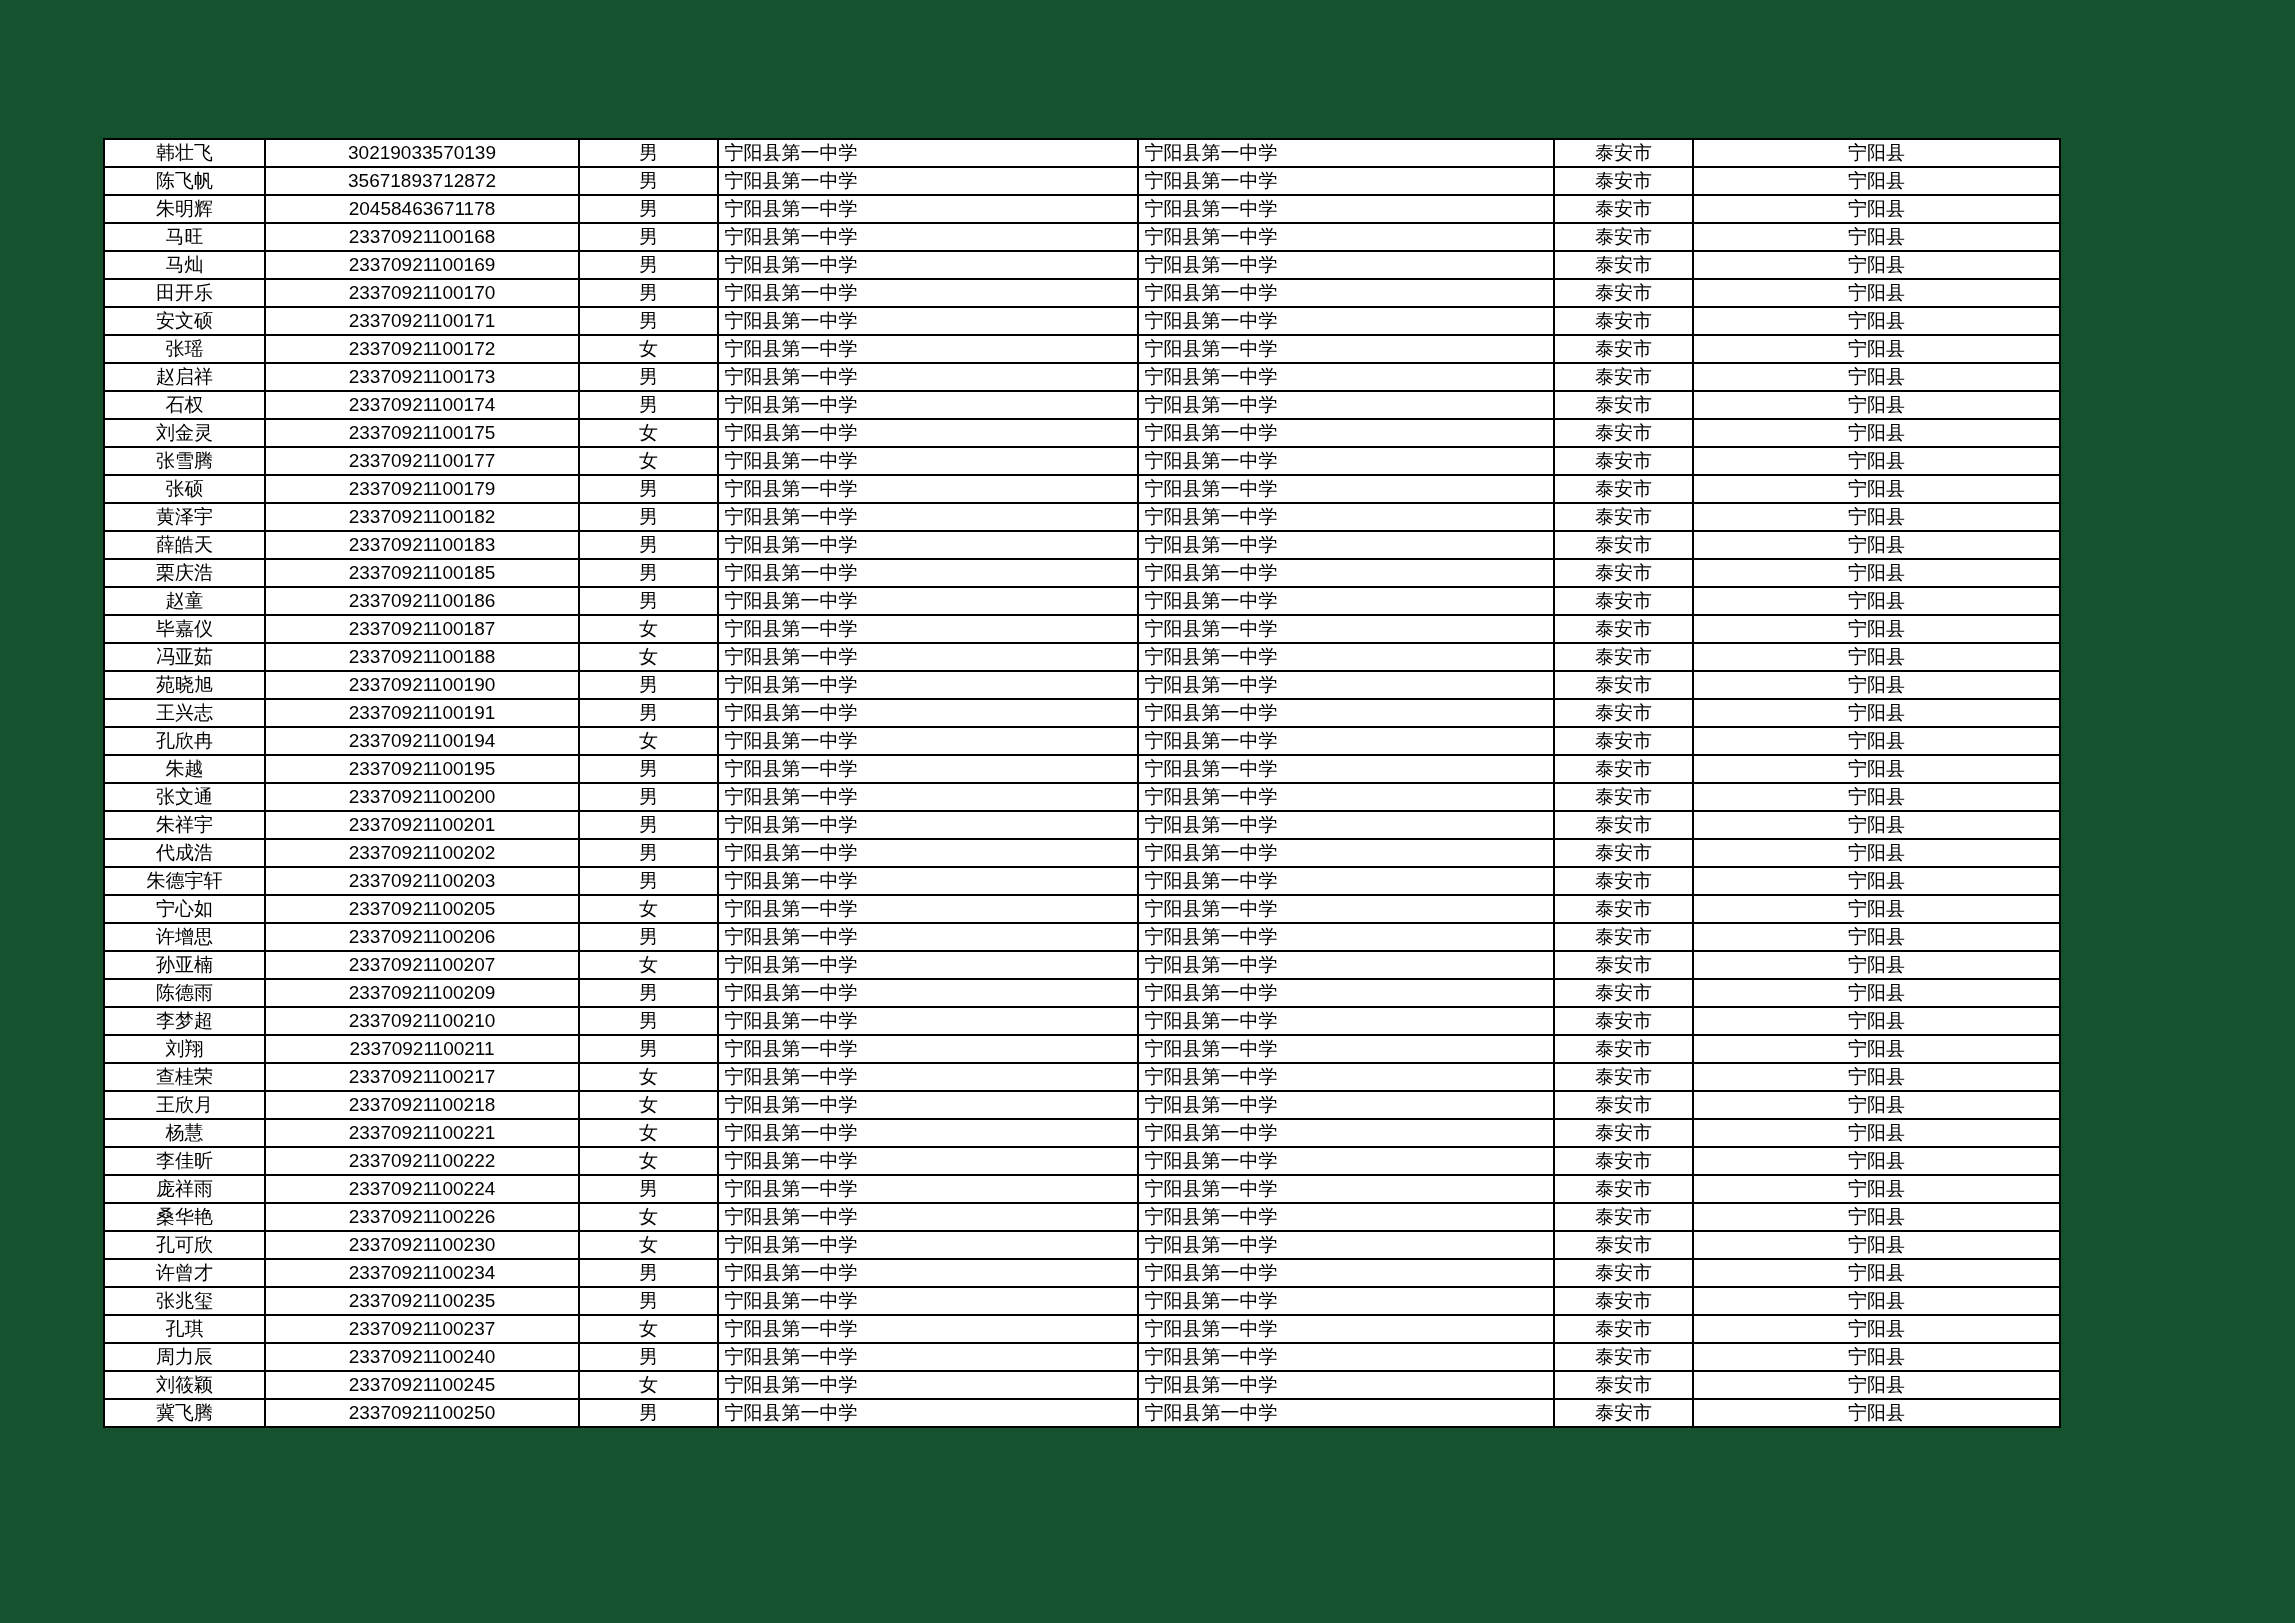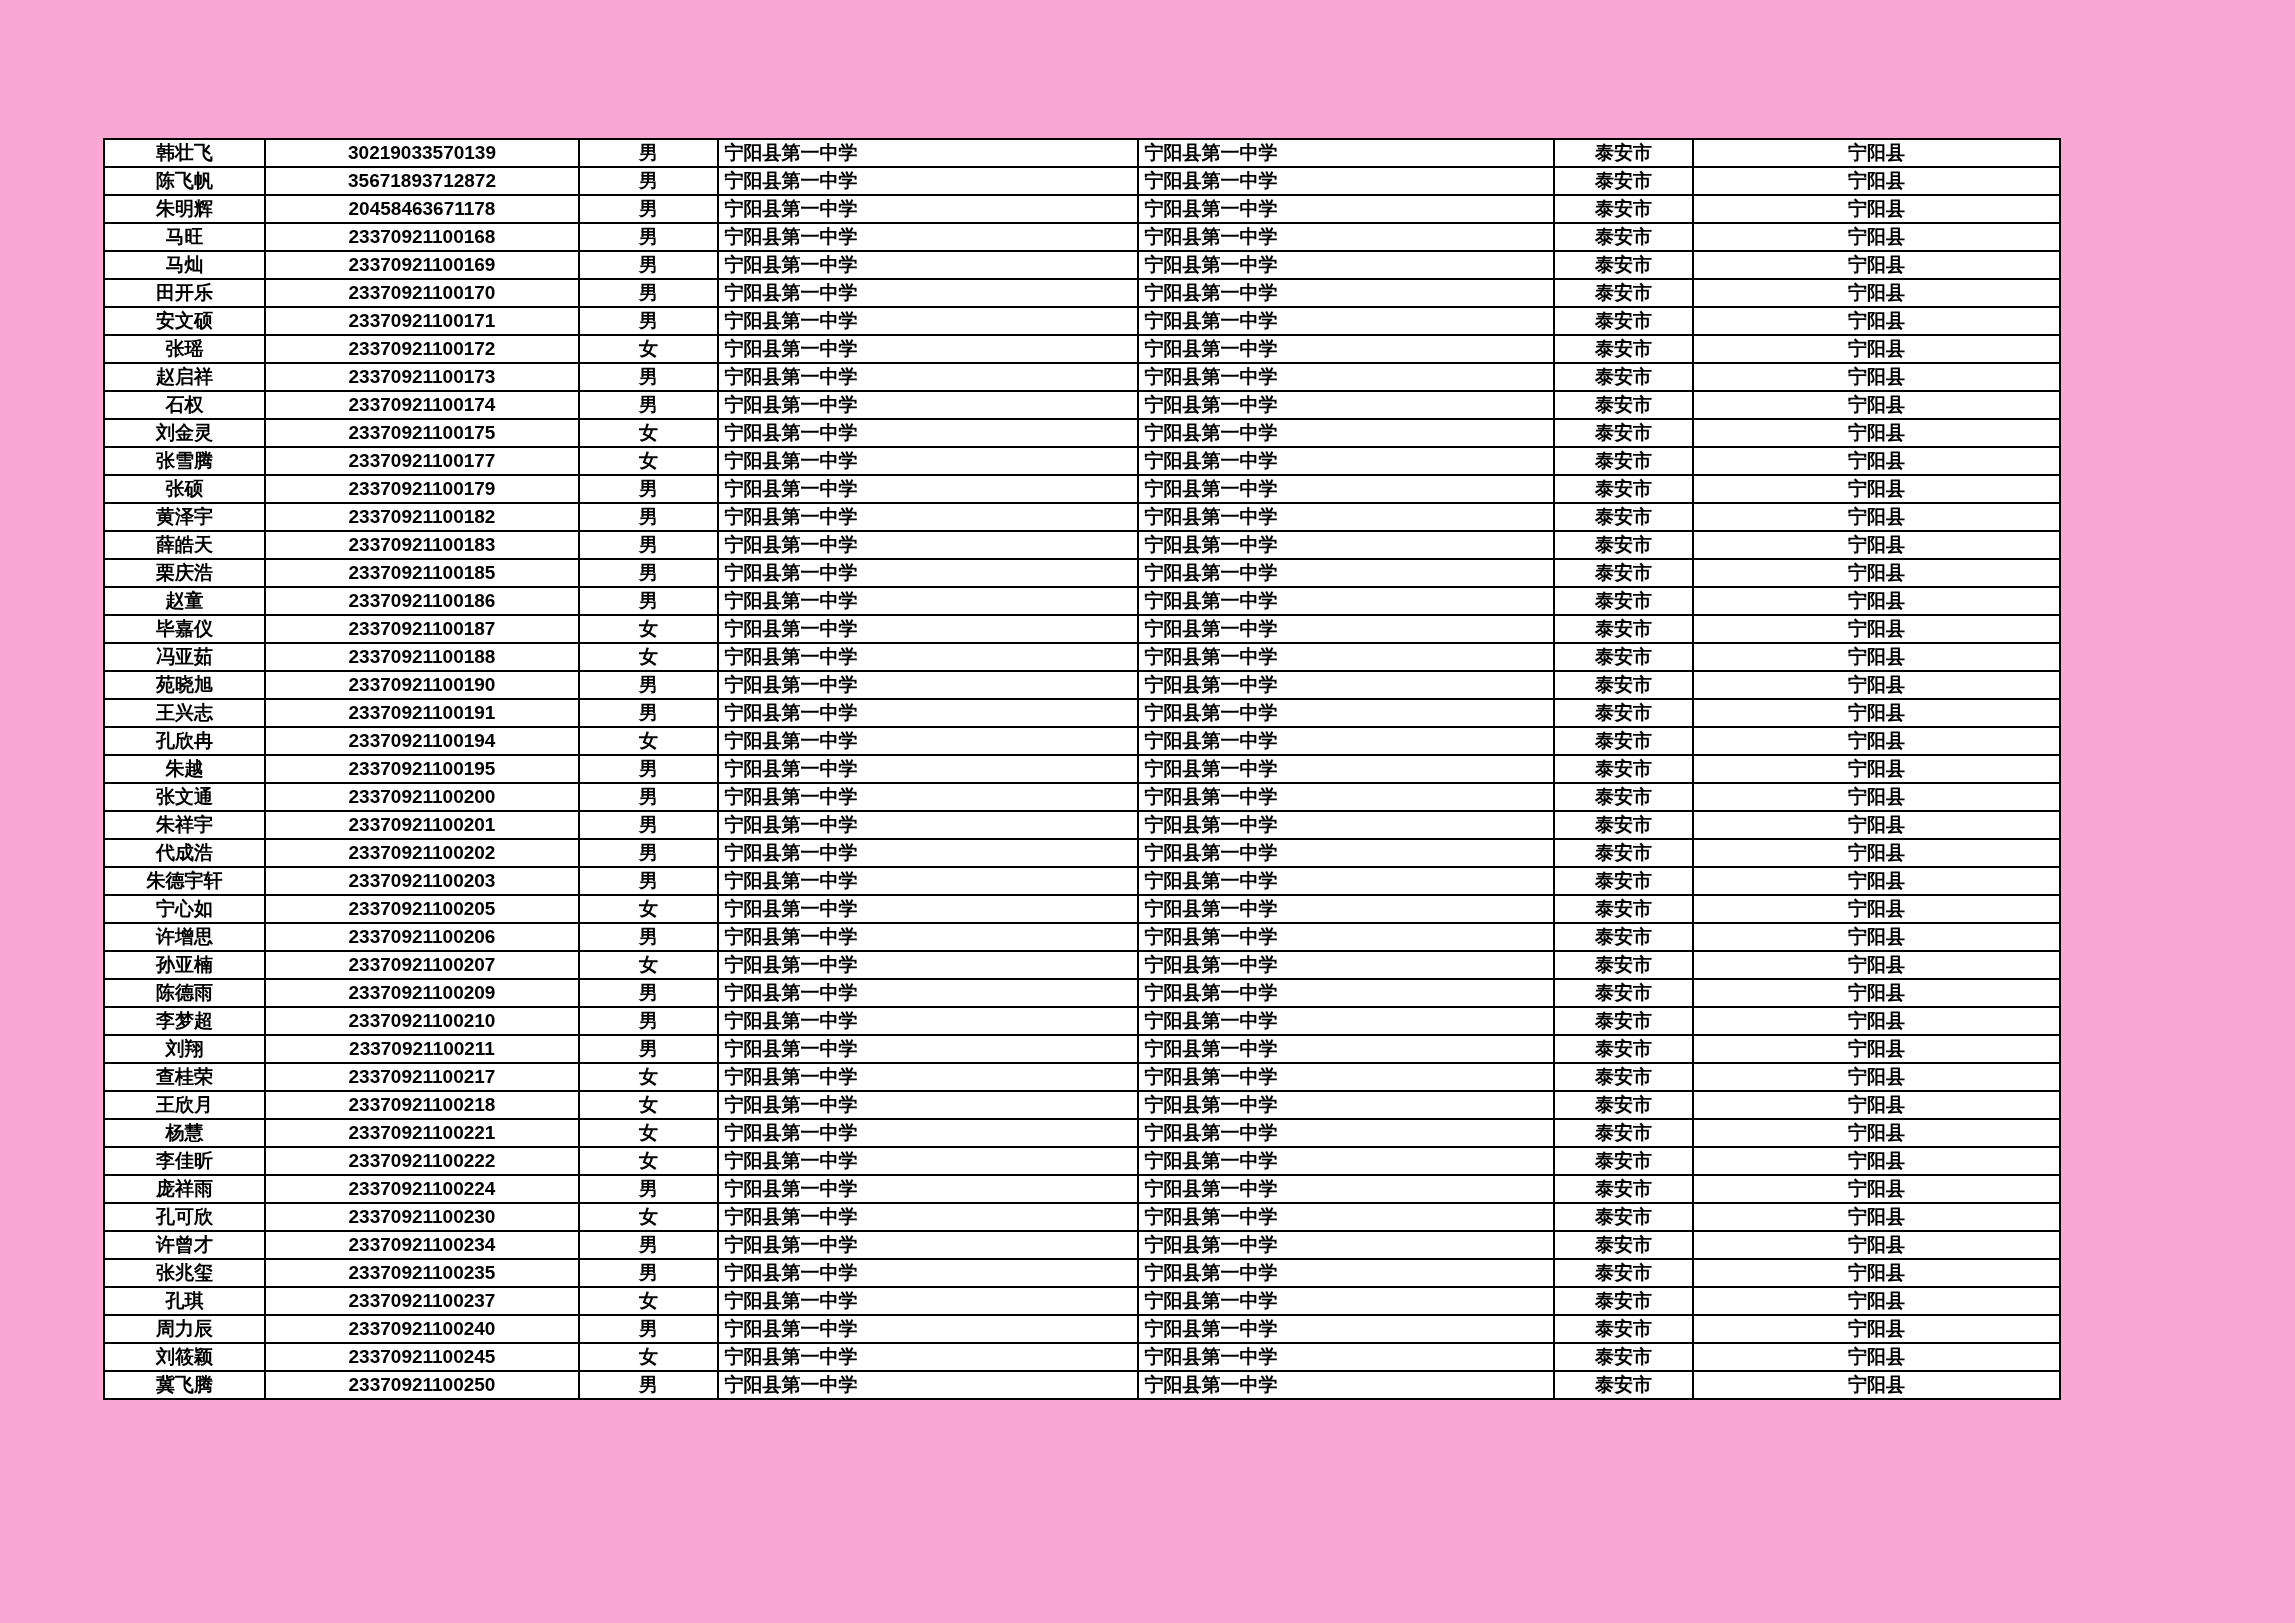--- a/index.html
+++ b/index.html
@@ -10,23 +10,22 @@
   body {
     width: 2295px;
     height: 1623px;
     font-family: "Liberation Sans", sans-serif;
     color: #000000;
   }
   .sheet {
     position: relative;
     width: 2295px;
     height: 1623px;
-    background: #f9a8d4;
+    background: #14532d;
     overflow: hidden;
-    font-weight: bold;
   }
   table.roster {
     position: absolute;
     left: 103px;
     top: 138px;
     width: 1957px;
     border-collapse: collapse;
     table-layout: fixed;
     border: 2.8px solid #000000;
   }
@@ -411,20 +410,29 @@
         <tr>
           <td>庞祥雨</td>
           <td>23370921100224</td>
           <td>男</td>
           <td class="align-left">宁阳县第一中学</td>
           <td class="align-left">宁阳县第一中学</td>
           <td>泰安市</td>
           <td>宁阳县</td>
         </tr>
         <tr>
+          <td>桑华艳</td>
+          <td>23370921100226</td>
+          <td>女</td>
+          <td class="align-left">宁阳县第一中学</td>
+          <td class="align-left">宁阳县第一中学</td>
+          <td>泰安市</td>
+          <td>宁阳县</td>
+        </tr>
+        <tr>
           <td>孔可欣</td>
           <td>23370921100230</td>
           <td>女</td>
           <td class="align-left">宁阳县第一中学</td>
           <td class="align-left">宁阳县第一中学</td>
           <td>泰安市</td>
           <td>宁阳县</td>
         </tr>
         <tr>
           <td>许曾才</td>

